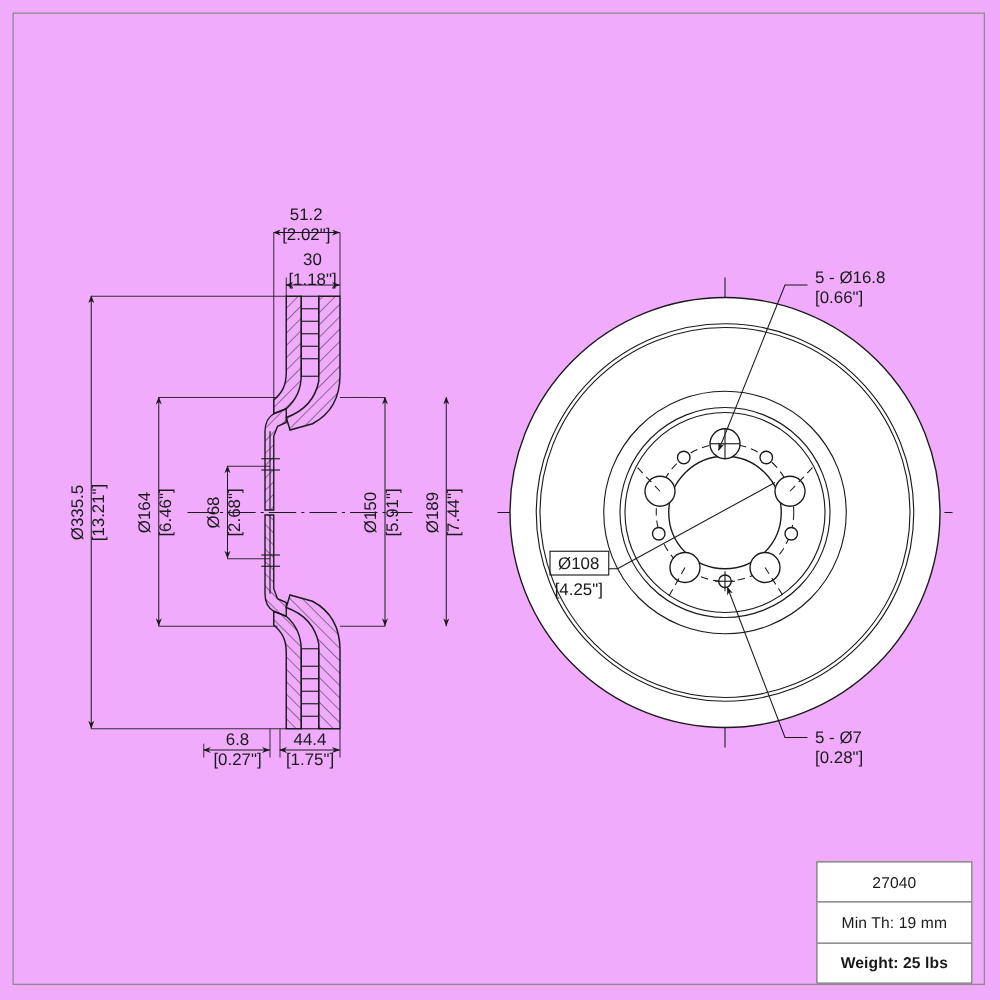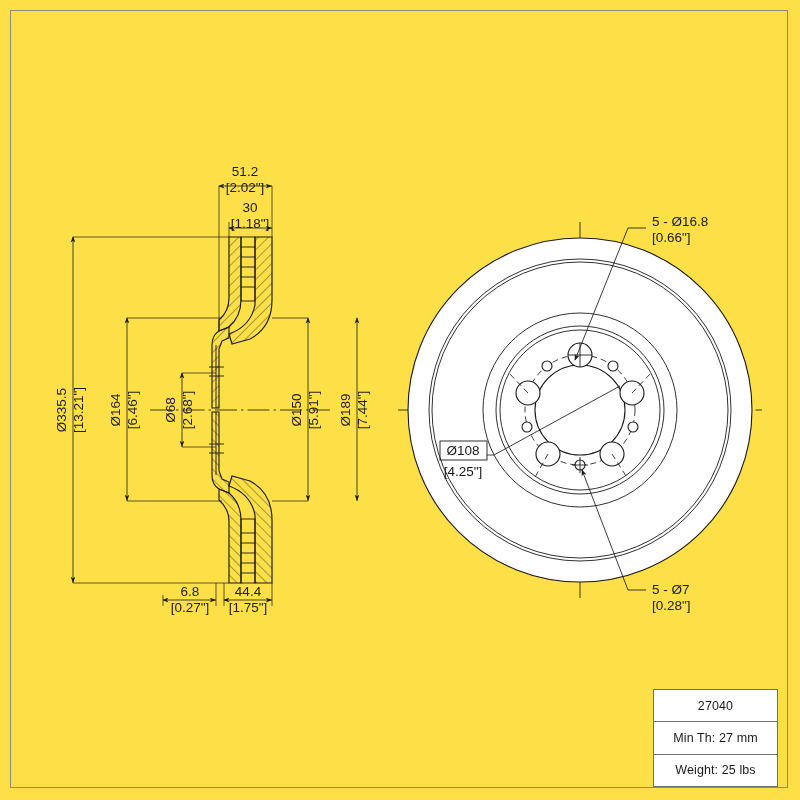--- a/index.html
+++ b/index.html
@@ -1,19 +1,19 @@
 <!DOCTYPE html>
 <html><head>
 <meta charset="utf-8">
 <title>Brake Disc Technical Drawing</title>
 <style>
   html,body{margin:0;padding:0;background:#ffffff;}
   body{width:800px;height:800px;overflow:hidden;
        font-family:"Liberation Sans","DejaVu Sans",sans-serif;color:#1a1a1a;}
-  #sheet{position:relative;width:800px;height:800px;background:#fde047;}
+  #sheet{position:relative;width:800px;height:800px;background:#f0abfc;}
   #frame{position:absolute;left:10px;top:10px;width:778px;height:778px;
          border:1px solid #8a8a8a;box-sizing:border-box;pointer-events:none;}
   svg#dwg{position:absolute;left:0;top:0;width:800px;height:800px;}
   .ln{stroke:#1a1a1a;fill:none;}
   .thin{stroke-width:0.9;}
   .med{stroke-width:1.1;}
   .hatchline{stroke:#1a1a1a;stroke-width:0.75;fill:none;}
   .center{stroke:#1a1a1a;stroke-width:0.85;fill:none;
           stroke-dasharray:22 4 2.5 4;}
   .hidden-d{stroke:#1a1a1a;stroke-width:0.85;fill:none;stroke-dasharray:6 4;}
@@ -24,21 +24,21 @@
   text{font-family:"Liberation Sans","DejaVu Sans",sans-serif;
        font-size:13.5px;fill:#1a1a1a;}
   text.dim{font-size:13.5px;}
   
   #titleblock{position:absolute;left:653px;top:689px;width:125px;height:98px;
               border:1px solid #6f6f6f;box-sizing:border-box;background:#fff;
               display:flex;flex-direction:column;}
   #titleblock .tbrow{flex:1;display:flex;align-items:center;justify-content:center;
               border-bottom:1px solid #6f6f6f;font-size:12.5px;color:#1a1a1a;
               white-space:nowrap;letter-spacing:.1px;}
-  #titleblock .tbrow:last-child{border-bottom:none;}
+  #titleblock .tbrow:last-child{border-bottom:none;font-weight:bold;}
 </style>
 </head>
 <body>
 
 <div id="sheet">
 
   <div id="frame"></div>
 
   <svg id="dwg" viewBox="0 0 800 800">
 
@@ -253,17 +253,17 @@
         <line x1="494" y1="455" x2="487" y2="455" class="leader"></line>
         <rect x="440" y="441" width="47" height="19" class="ln thin" fill="#fff"></rect>
         <text class="dim" x="463" y="455" text-anchor="middle">Ø108</text>
         <text class="dim" x="463" y="476" text-anchor="middle">[4.25"]</text>
       </g>
     </g>
   </svg>
 
   <div id="titleblock">
     <div class="tbrow">27040</div>
-    <div class="tbrow">Min Th: 27 mm</div>
+    <div class="tbrow">Min Th: 19 mm</div>
     <div class="tbrow">Weight: 25 lbs</div>
   </div>
 
 </div>
 
 </body></html>

